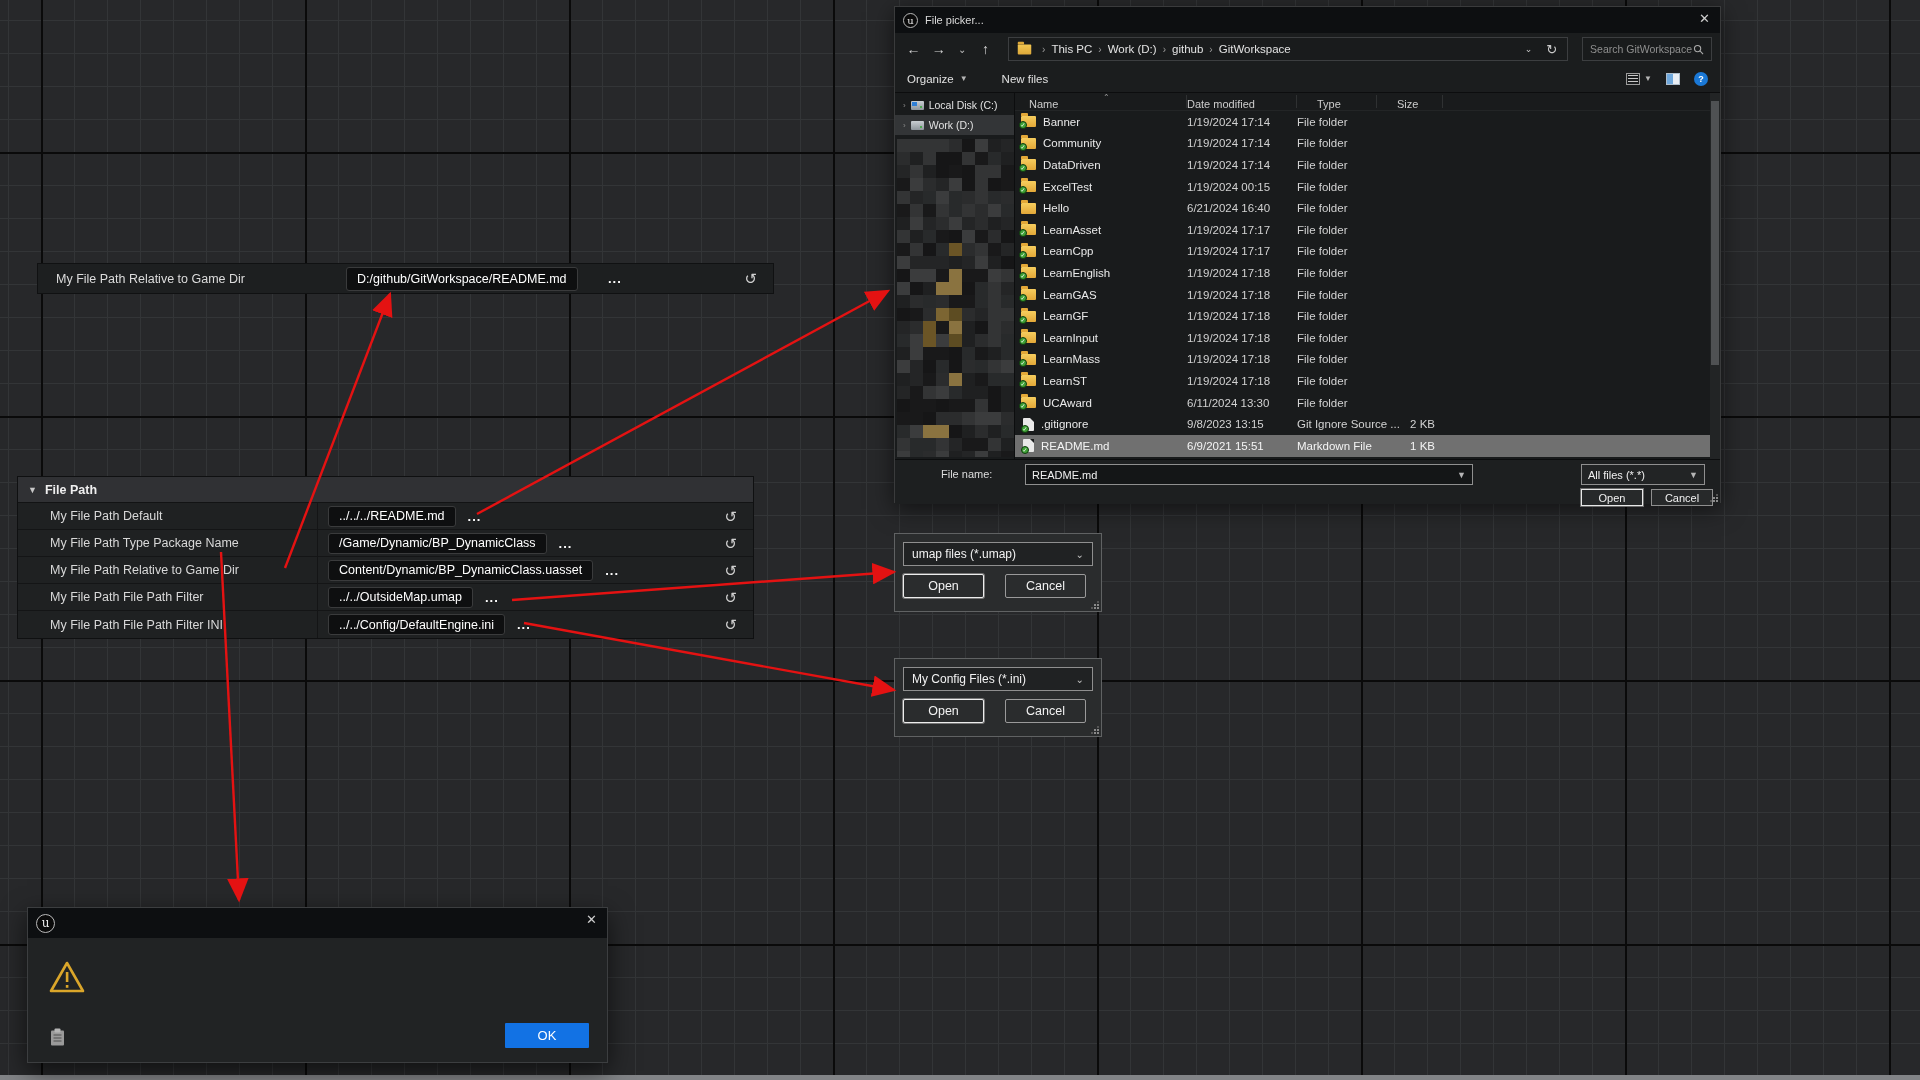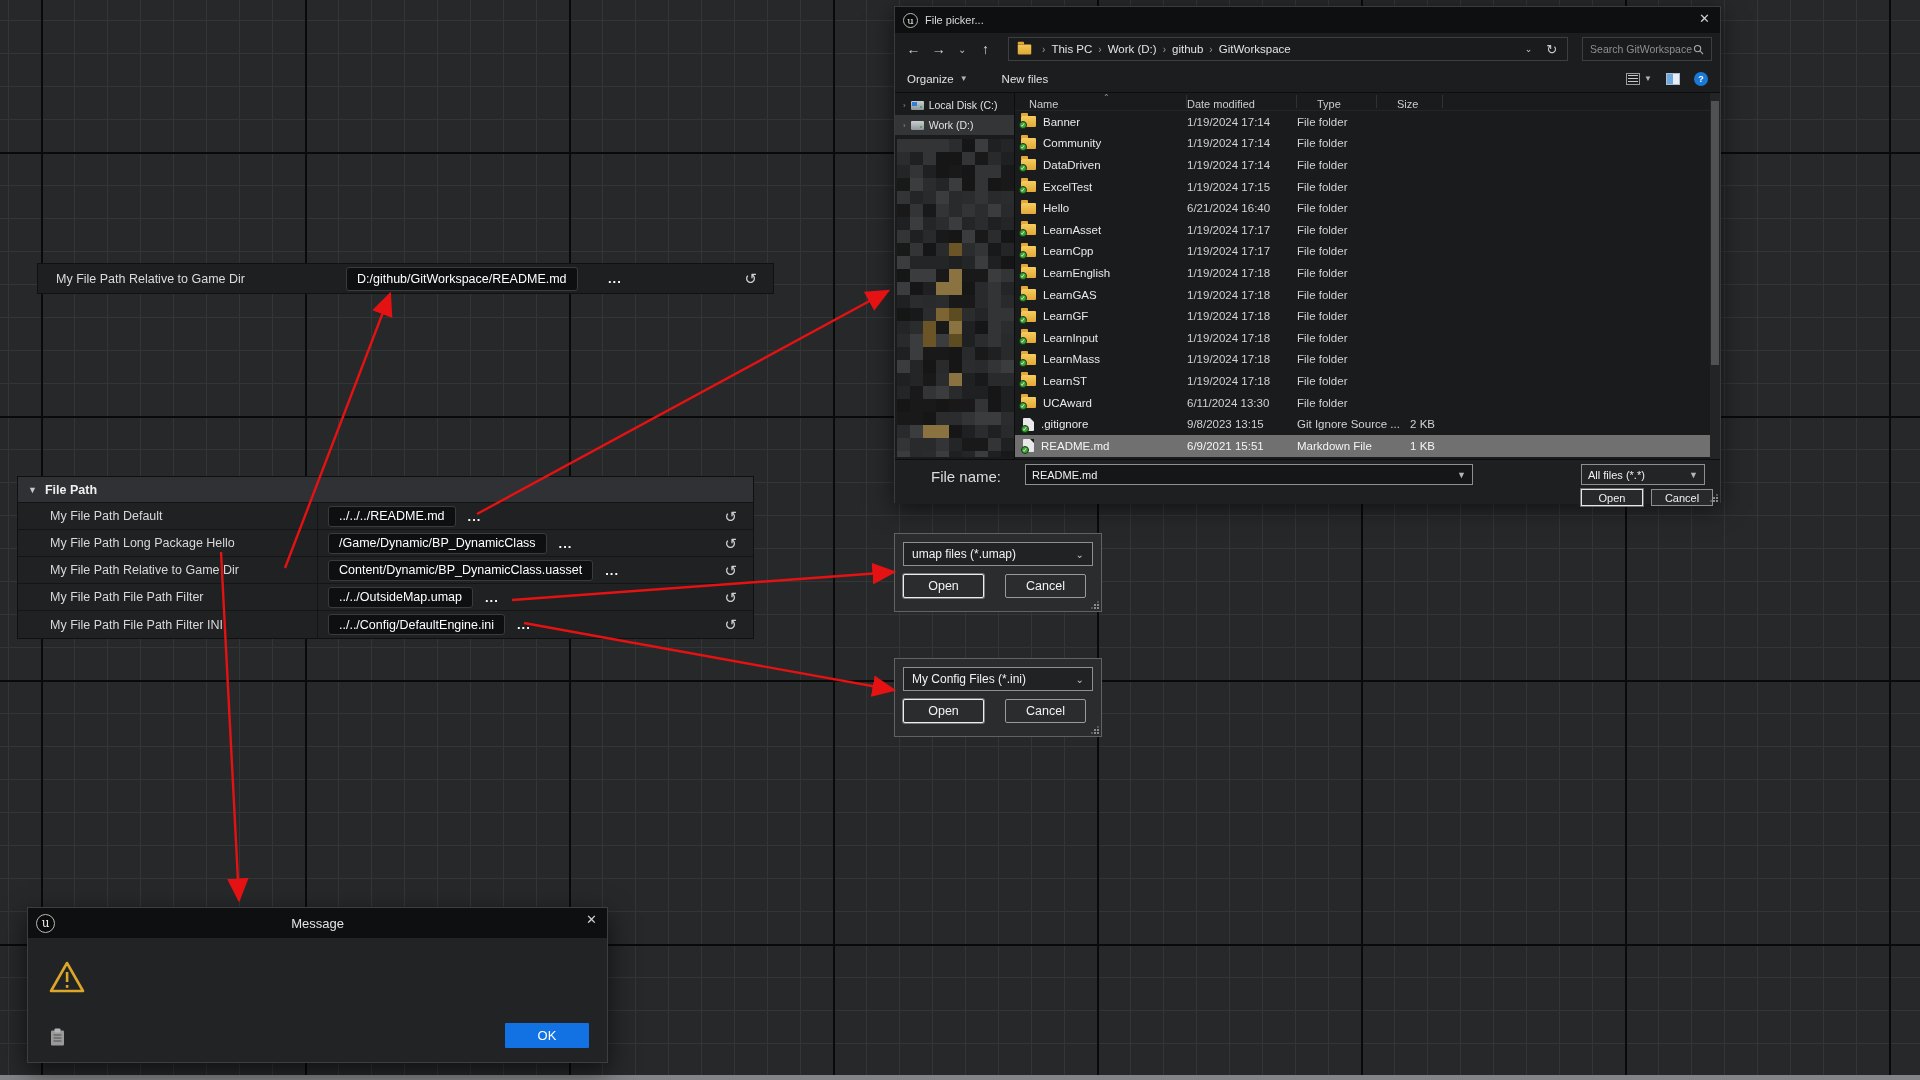--- a/index.html
+++ b/index.html
@@ -118,21 +118,21 @@
   .fold { position:relative; width:15px; height:11px; flex:0 0 15px; background:linear-gradient(#f6cd5e,#e3a838); border-radius:1px; }
   .fold::before { content:""; position:absolute; top:-3px; left:0; width:7px; height:3px; background:#e3a838; border-radius:1px 1px 0 0; }
   .badge { position:absolute; left:-2px; bottom:-2px; width:8px; height:8px; border-radius:50%; background:#3fa336; border:1px solid #0f3b0d;
            color:#fff; font-size:6px; line-height:6px; text-align:center; }
   .ficon { position:relative; width:11px; height:13px; flex:0 0 11px; margin-left:2px; background:#e9e9e9; border-radius:1px; }
   .ficon::before { content:""; position:absolute; right:0; top:0; border-style:solid; border-width:0 4px 4px 0; border-color:transparent #191b1c transparent transparent; }
   .vscroll { position:absolute; right:0; top:0; bottom:0; width:10px; background:#222425; }
   .vthumb { position:absolute; left:1px; width:8px; background:#4f5153; border-radius:0; }
 
   .picker-foot { position:relative; height:45px; border-top:1px solid #0c0d0e; background:#1d1f20; }
-  .fn-label { position:absolute; left:36px; top:8px; font-size:15px; color:#dcdcdc; }
+  .fn-label { position:absolute; left:46px; top:8px; font-size:11px; color:#dcdcdc; }
   .fn-combo { position:absolute; left:130px; top:4px; width:448px; height:21px; background:#141617; border:1px solid #8f8f8f;
               display:flex; align-items:center; padding:0 6px; font-size:11px; color:#f0f0f0; }
   .fn-combo .dd, .ft-combo .dd { margin-left:auto; color:#b5b5b5; font-size:9px; }
   .ft-combo { position:absolute; left:686px; top:4px; width:124px; height:21px; background:#222425; border:1px solid #8f8f8f;
               display:flex; align-items:center; padding:0 6px; font-size:11px; color:#f0f0f0; }
   .pf-btn { position:absolute; top:29px; width:62px; height:17px; background:#27292a; border:1px solid #8f8f8f;
             color:#f0f0f0; font-size:11px; display:flex; align-items:center; justify-content:center; cursor:pointer; }
   .pf-btn.primary { border:1px solid #e8e8e8; box-shadow:0 0 0 1px #6a6a6a; }
   .grip { position:absolute; right:2px; bottom:2px; width:8px; height:8px; }
   .grip::before { content:""; position:absolute; right:0; bottom:0; width:2px; height:2px; background:#8a8a8a;
@@ -193,21 +193,21 @@
   <div>
       <div class="fp-row">
         <span class="lbl">My File Path Default</span>
         <span class="val-zone">
           <span class="valuebox">../../../README.md</span>
           <span class="more-btn">...</span>
         </span>
         <span class="undo-btn">↺</span>
       </div>
       <div class="fp-row">
-        <span class="lbl">My File Path Long Package Hello</span>
+        <span class="lbl">My File Path Type Package Name</span>
         <span class="val-zone">
           <span class="valuebox">/Game/Dynamic/BP_DynamicClass</span>
           <span class="more-btn">...</span>
         </span>
         <span class="undo-btn">↺</span>
       </div>
       <div class="fp-row">
         <span class="lbl">My File Path Relative to Game Dir</span>
         <span class="val-zone">
           <span class="valuebox">Content/Dynamic/BP_DynamicClass.uasset</span>
@@ -579,21 +579,21 @@
             <span class="c-type">File folder</span>
             <span class="c-size"></span>
           </div>
           <div class="frow">
             <span class="c-name">
               <span class="fold">
                 <span class="badge">✓</span>
               </span>
               <span>ExcelTest</span>
             </span>
-            <span class="c-date">1/19/2024 17:15</span>
+            <span class="c-date">1/19/2024 00:15</span>
             <span class="c-type">File folder</span>
             <span class="c-size"></span>
           </div>
           <div class="frow">
             <span class="c-name">
               <span class="fold"></span>
               <span>Hello</span>
             </span>
             <span class="c-date">6/21/2024 16:40</span>
             <span class="c-type">File folder</span>
@@ -758,21 +758,20 @@
     <span class="dd">⌄</span>
   </div>
   <div class="mbtn primary" style="left:8px">Open</div>
   <div class="mbtn" style="left:110px">Cancel</div>
   <div class="grip"></div>
 </div>
 
 <div class="abs msg">
   <div class="win-title">
     <span class="ue-logo">u</span>
-    <span class="t-center">Message</span>
     <span class="close-x">✕</span>
   </div>
   <div class="msg-body">
     <svg class="warn-tri" width="38" height="34" viewBox="0 0 38 34">
       <path d="M19 3 L35 31 L3 31 Z" fill="none" stroke="#dba62a" stroke-width="2.6" stroke-linejoin="round"></path>
       <rect x="17.8" y="12" width="2.6" height="10" fill="#dba62a"></rect>
       <rect x="17.8" y="25" width="2.6" height="2.8" fill="#dba62a"></rect>
     </svg>
     <svg class="clip-ic" width="15" height="18" viewBox="0 0 15 18">
       <rect x="1" y="2.5" width="13" height="15" fill="#9a9a9a" rx="1"></rect>

